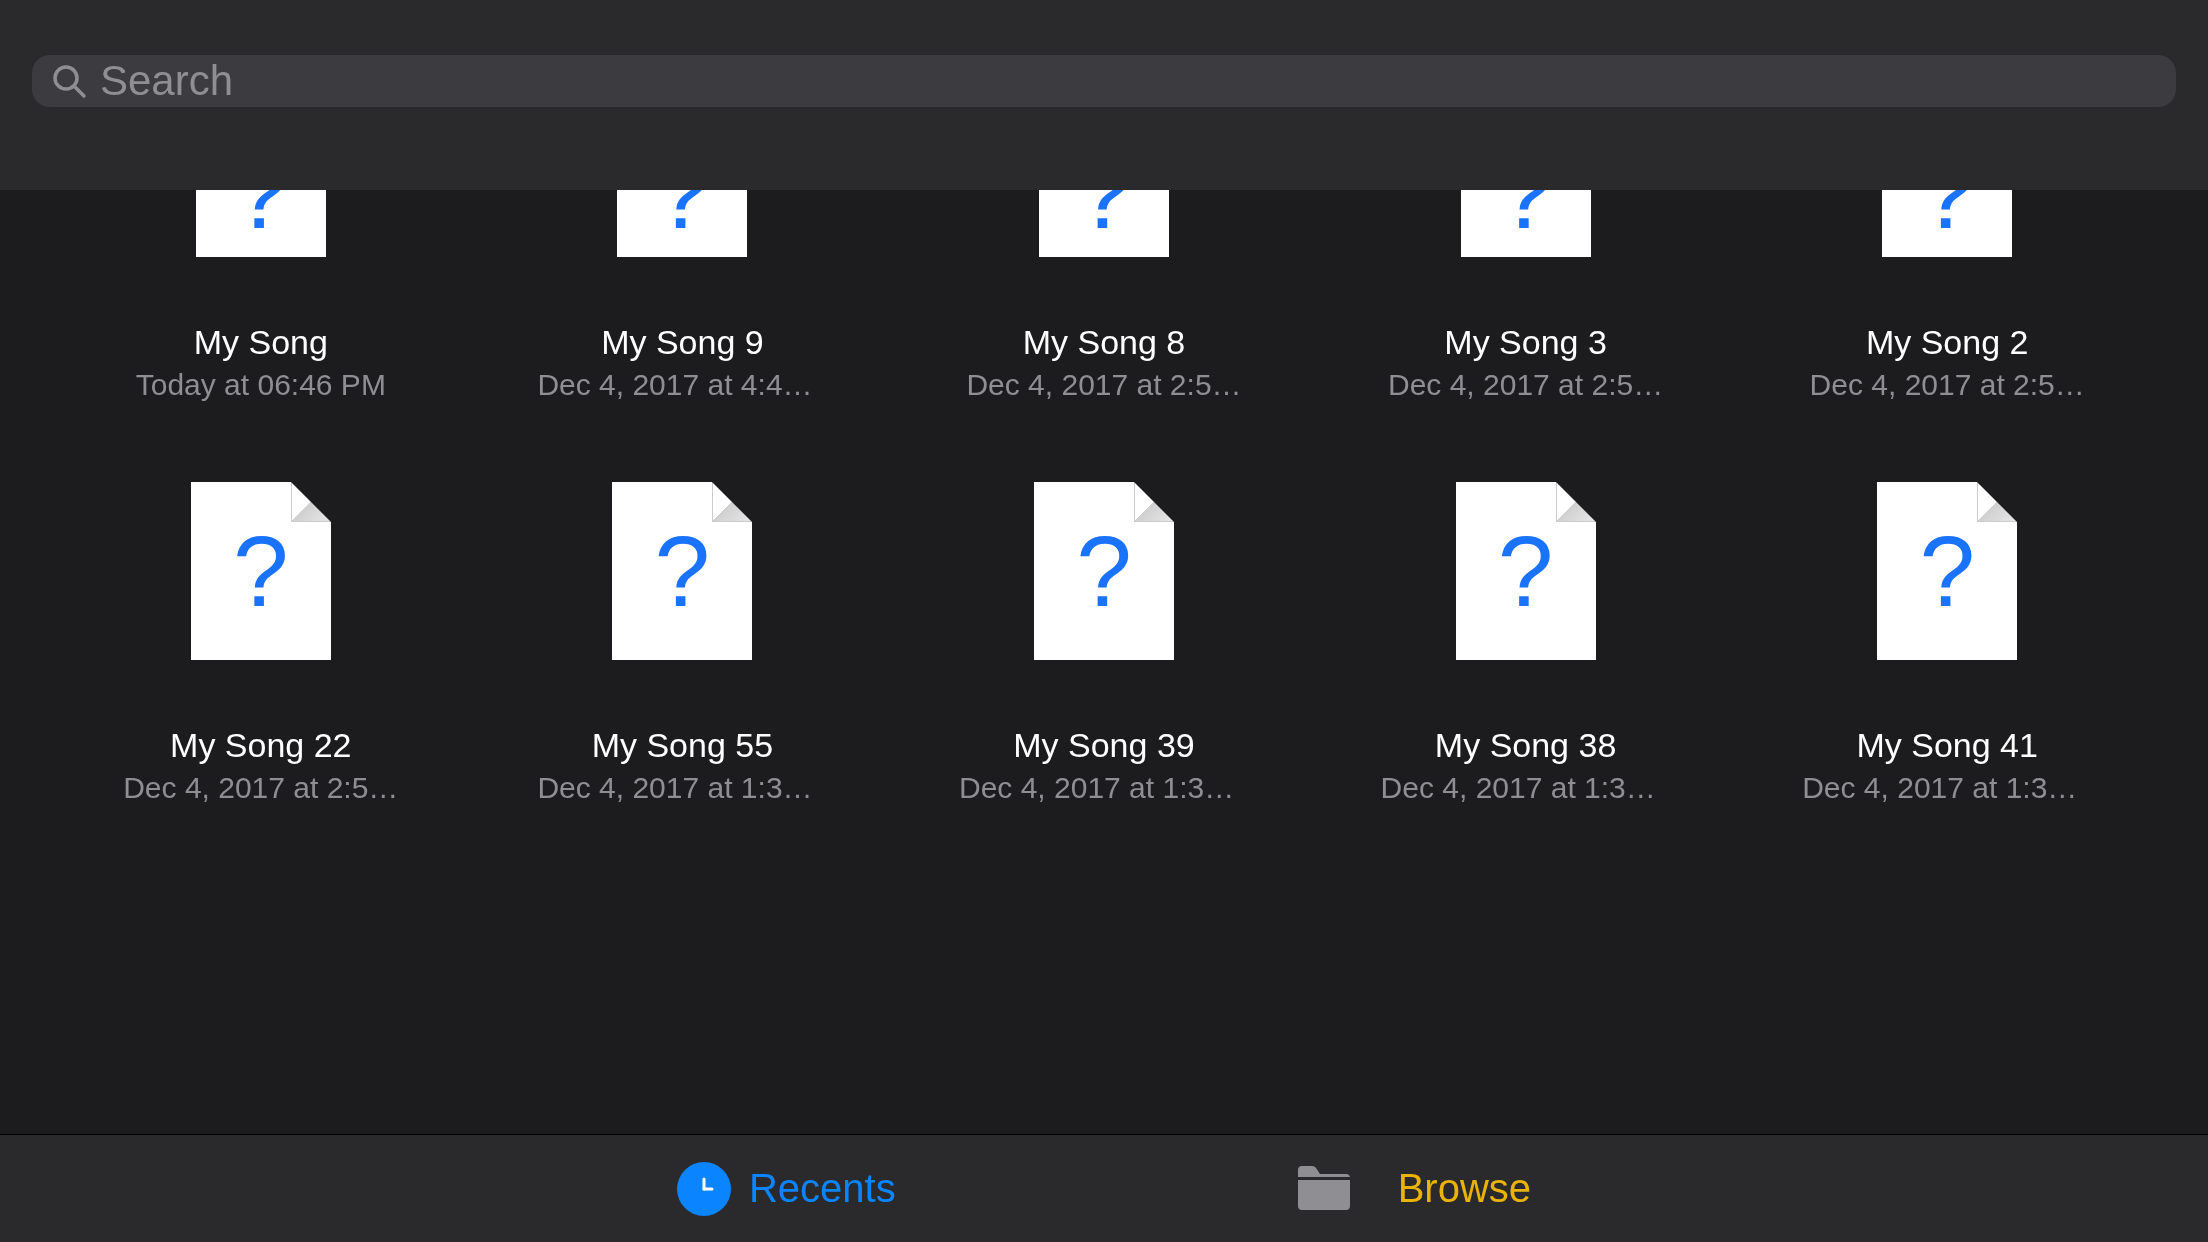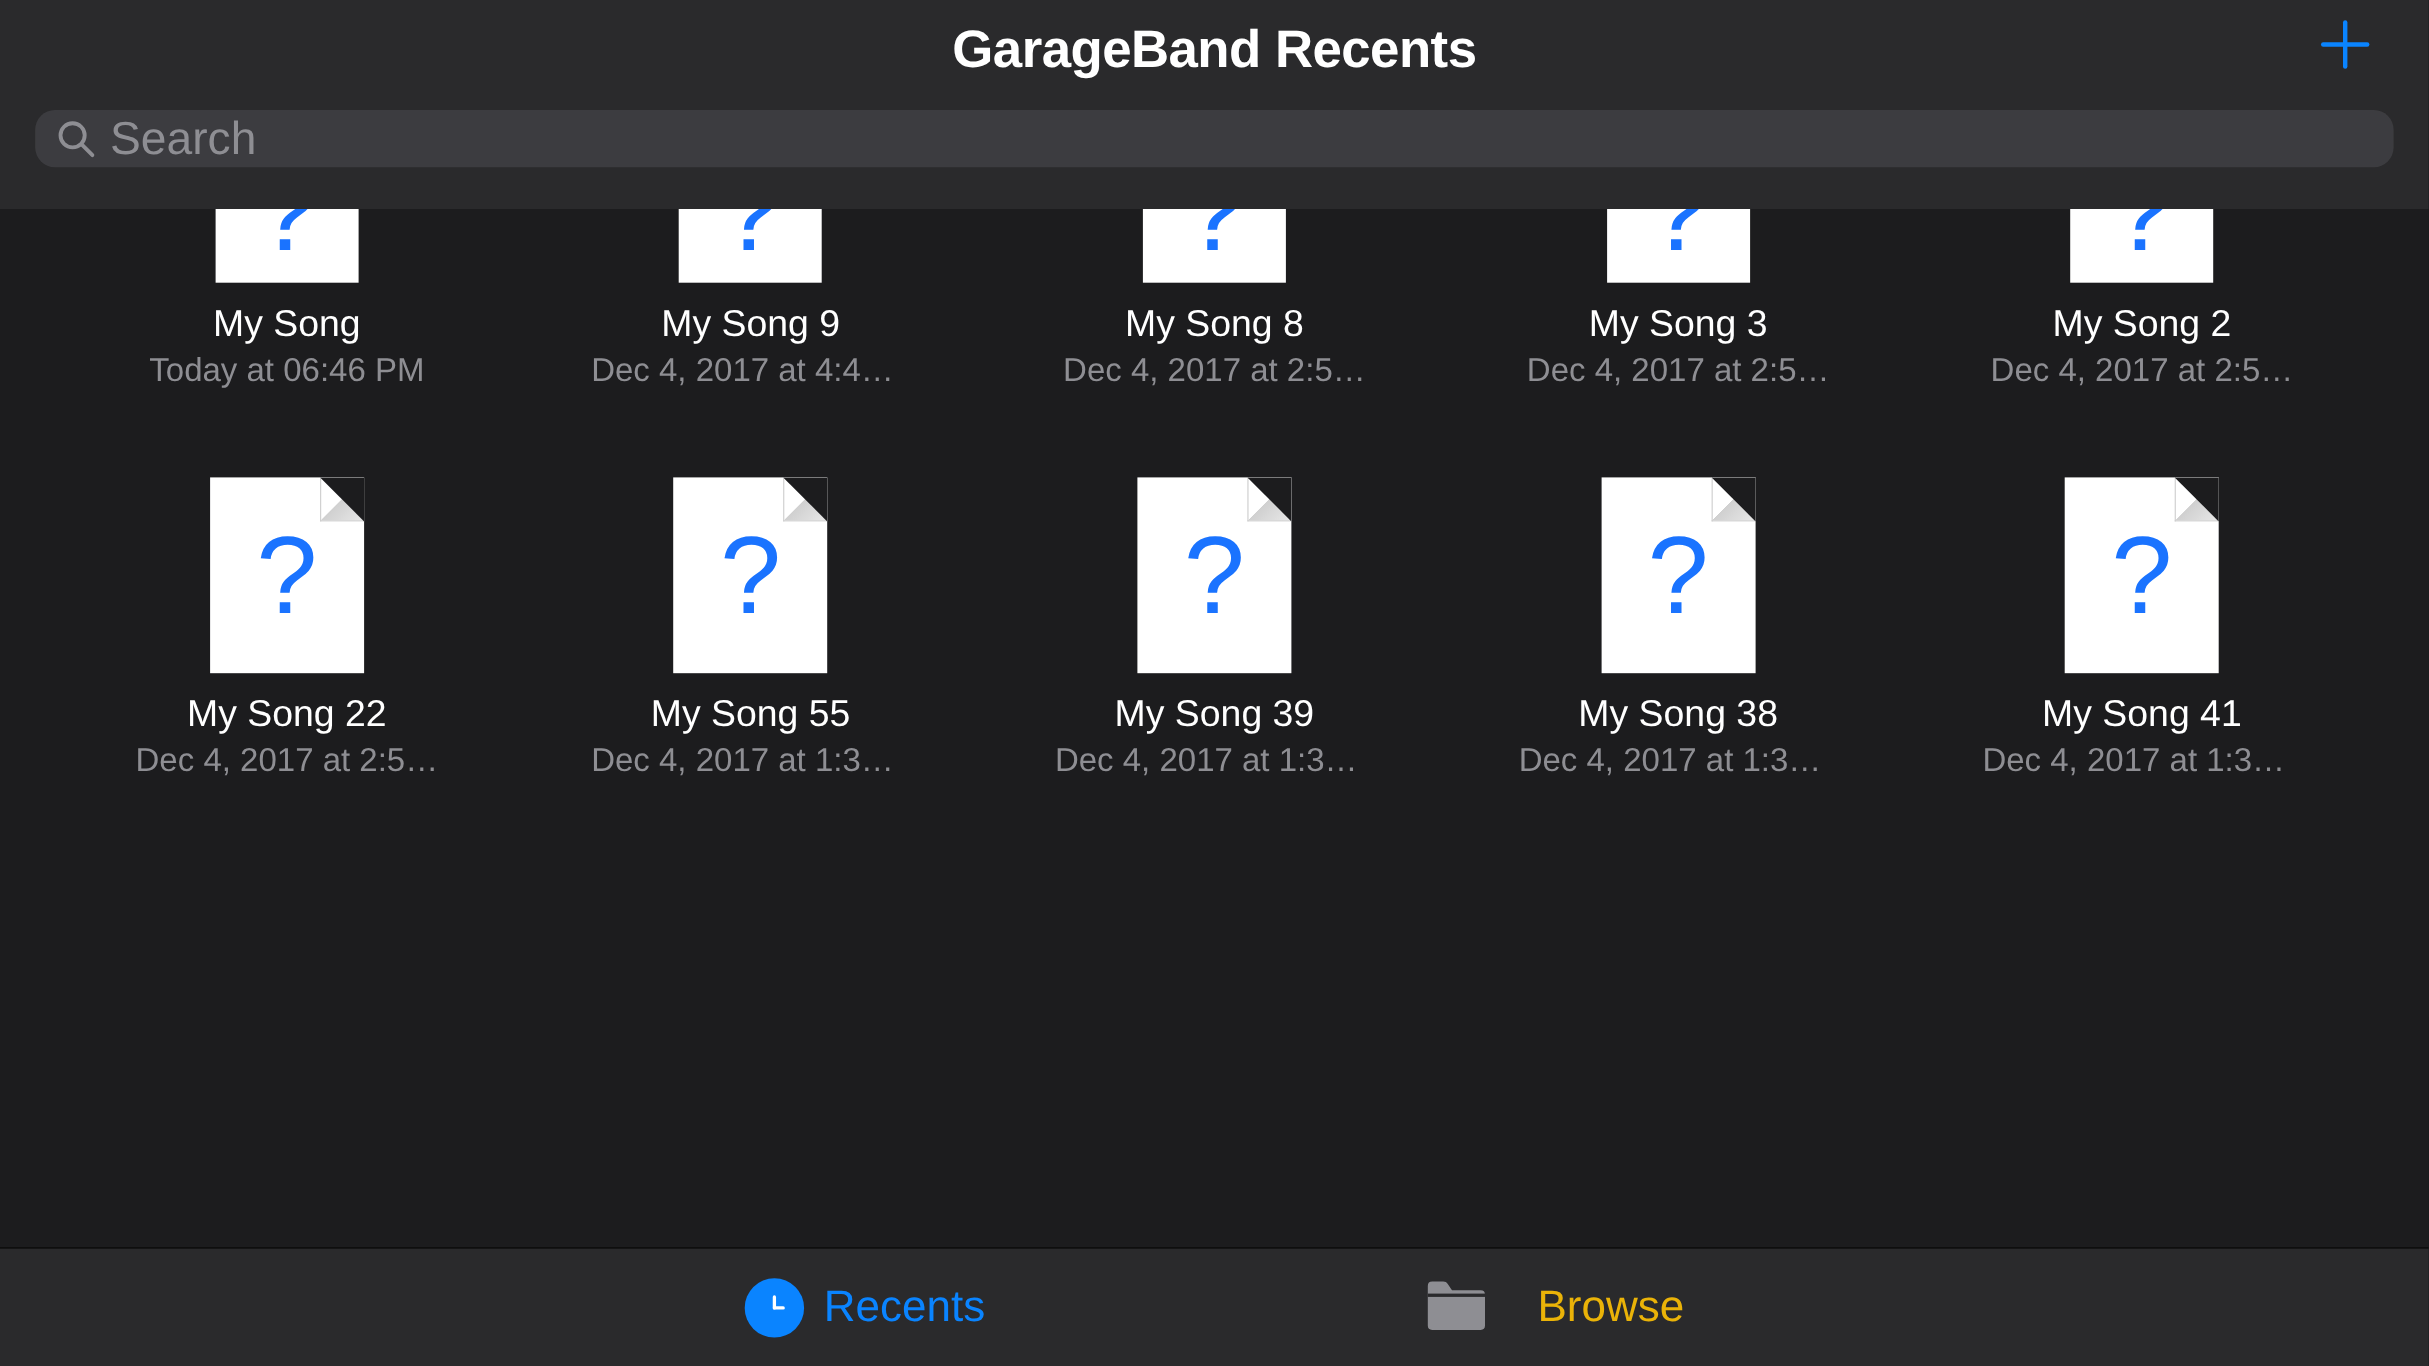--- a/index.html
+++ b/index.html
@@ -152,20 +152,21 @@
     }
     .file-name {
       color: #fff;
       font-size: 34px;
       text-align: left;
       margin-bottom: 6px;
       white-space: nowrap;
       max-width: 280px;
       overflow: hidden;
       text-overflow: ellipsis;
+      margin-top: 48px;
     }
     .file-date {
       color: #8e8e93;
       font-size: 30px;
       text-align: center;
       white-space: nowrap;
       max-width: 290px;
       overflow: hidden;
       text-overflow: ellipsis;
     }
@@ -210,29 +211,20 @@
     }
     .tab-label.inactive {
       color: #eab308;
       margin-left: 28px;
     }
   </style>
 </head>
 <body>
 
 <div class="header">
-  <div class="title-row">
-    <div class="page-title">GarageBand Recents</div>
-    <div class="add-button">
-      <svg viewBox="0 0 48 48">
-        <line x1="24" y1="4" x2="24" y2="44" stroke="#0a84ff" stroke-width="4" stroke-linecap="round"></line>
-        <line x1="4" y1="24" x2="44" y2="24" stroke="#0a84ff" stroke-width="4" stroke-linecap="round"></line>
-      </svg>
-    </div>
-  </div>
   <div class="search-container">
     <div class="search-bar">
       <span class="search-icon">
         <svg viewBox="0 0 38 38">
           <circle cx="16" cy="16" r="11" stroke="#8e8e93" stroke-width="3.5" fill="none"></circle>
           <line x1="24" y1="24" x2="34" y2="34" stroke="#8e8e93" stroke-width="3.5" stroke-linecap="round"></line>
         </svg>
       </span>
       <input class="search-input" type="text" placeholder="Search" style="">
     </div>

